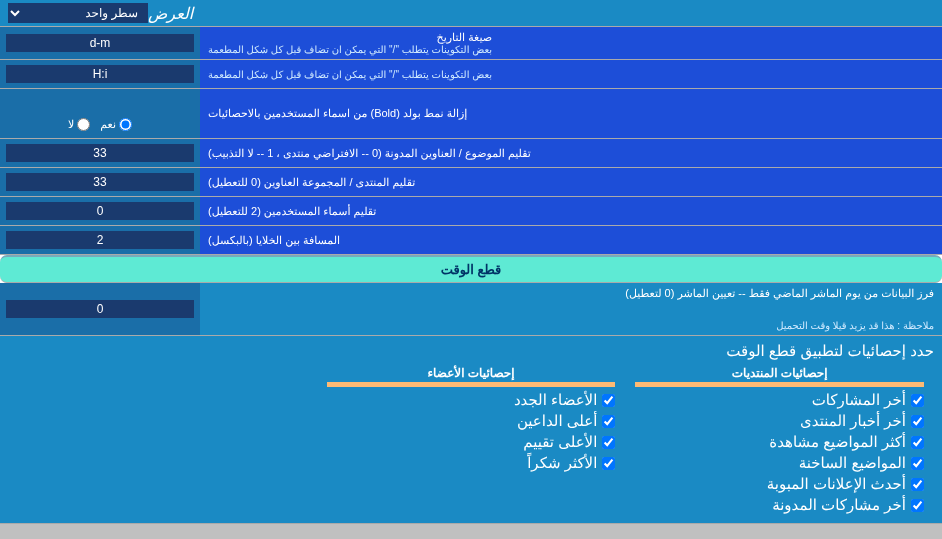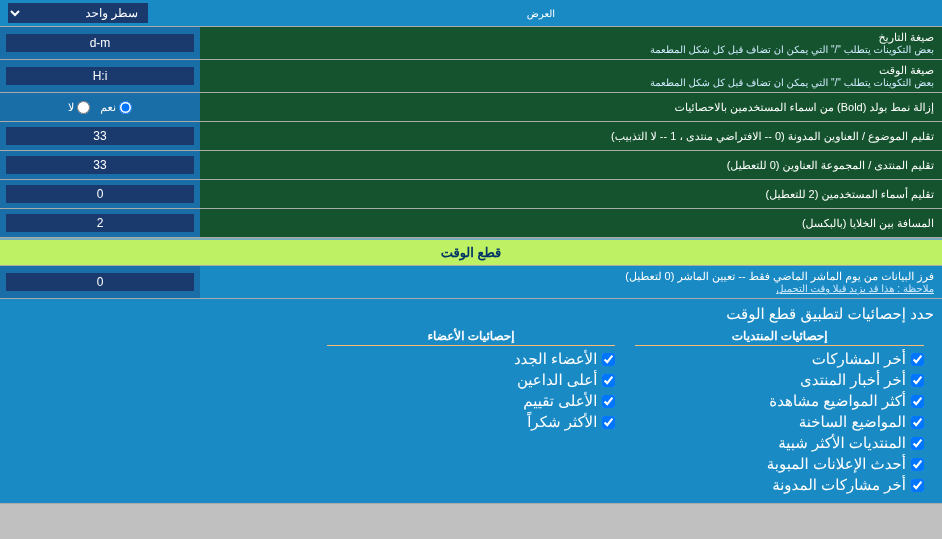--- a/index.html
+++ b/index.html
@@ -14,26 +14,26 @@
       background: #fff;
     }
     .row {
       display: flex;
       align-items: stretch;
       border-bottom: 1px solid #aaa;
       min-height: 28px;
     }
     .row-label {
       flex: 1;
-      background: #14532d;
+      background: #1d4ed8;
       color: #fff;
       padding: 4px 8px;
       display: flex;
       align-items: center;
-      justify-content: flex-start;
+      justify-content: flex-end;
       text-align: right;
       font-size: 11px;
       min-height: 28px;
     }
     .row-label small {
       font-size: 10px;
       display: block;
       color: #d0eaff;
     }
     .row-input {
@@ -59,52 +59,53 @@
       align-items: center;
       padding: 4px 8px;
       direction: rtl;
     }
     .radio-group label {
       color: #fff;
       font-size: 11px;
       display: flex;
       align-items: center;
       gap: 3px;
+      margin-top: 22px;
     }
     .section-header {
-      background: #bef264;
+      background: #5eead4;
       color: #003366;
       text-align: center;
       padding: 5px;
       font-size: 13px;
       font-weight: bold;
       border-bottom: 1px solid #aaa;
       border-top: 2px solid #7ab;
+      border-radius: 7px;
     }
     .bottom-section {
       display: flex;
       border-bottom: 1px solid #aaa;
     }
     .bottom-left-label {
       flex: 1;
       background: #1a8ac4;
       color: #fff;
       padding: 4px 8px;
       display: flex;
       align-items: flex-start;
       justify-content: flex-end;
       flex-direction: column;
       text-align: right;
       font-size: 11px;
     }
     .bottom-left-label small {
       font-size: 10px;
       color: #d0eaff;
-      margin-top: 0;
-      text-decoration: underline;
+      margin-top: 20px;
     }
     .bottom-input {
       width: 200px;
       background: #1a6ea8;
       display: flex;
       align-items: center;
       justify-content: center;
       padding: 3px 6px;
     }
     .bottom-input input[type="text"] {
@@ -139,21 +140,21 @@
     .stats-col {
       flex: 1;
       padding: 0 10px;
     }
     .stats-col-title {
       color: #fff;
       font-weight: bold;
       font-size: 12px;
       text-align: center;
       margin-bottom: 4px;
-      border-bottom: 1px solid #fdba74;
+      border-bottom: 5px solid #fdba74;
       padding-bottom: 2px;
     }
     .stats-item {
       display: flex;
       align-items: center;
       gap: 5px;
       margin-bottom: 3px;
       direction: rtl;
     }
     .stats-item input[type="checkbox"] {
@@ -166,23 +167,24 @@
     .top-row {
       display: flex;
       background: #1a8ac4;
       border-bottom: 1px solid #aaa;
       align-items: center;
       padding: 3px 8px;
       justify-content: space-between;
     }
     .top-row-label {
       color: #fff;
-      font-size: 10px;
-      flex: 1;
-      text-align: center;
+      font-size: 16px;
+      flex: 1;
+      text-align: left;
+      font-style: italic;
     }
     .top-row-select {
       background: #1a3a6e;
       color: #fff;
       border: none;
       font-size: 12px;
       padding: 2px 6px;
       width: 140px;
     }
   </style>
@@ -208,21 +210,20 @@
       </div>
     </div>
     <div class="row-input">
       <input type="text" value="d-m" style="">
     </div>
   </div>
 
   <div class="row">
     <div class="row-label">
       <div>
-        <div>صيغة الوقت</div>
         <small>بعض التكوينات يتطلب "/" التي يمكن ان تضاف قبل كل شكل المطعمة</small>
       </div>
     </div>
     <div class="row-input">
       <input type="text" value="H:i" style="">
     </div>
   </div>
 
   <div class="row">
     <div class="row-label">إزالة نمط بولد (Bold) من اسماء المستخدمين بالاحصائيات</div>
@@ -301,24 +302,20 @@
         <div class="stats-item">
           <input type="checkbox" checked="" style="">
           <label>أكثر المواضيع مشاهدة</label>
         </div>
         <div class="stats-item">
           <input type="checkbox" checked="" style="">
           <label>المواضيع الساخنة</label>
         </div>
         <div class="stats-item">
           <input type="checkbox" checked="" style="">
-          <label>المنتديات الأكثر شبية</label>
-        </div>
-        <div class="stats-item">
-          <input type="checkbox" checked="" style="">
           <label>أحدث الإعلانات المبوبة</label>
         </div>
         <div class="stats-item">
           <input type="checkbox" checked="" style="">
           <label>أخر مشاركات المدونة</label>
         </div>
       </div>
 
       <div class="stats-col">
         <div class="stats-col-title">إحصائيات الأعضاء</div>

